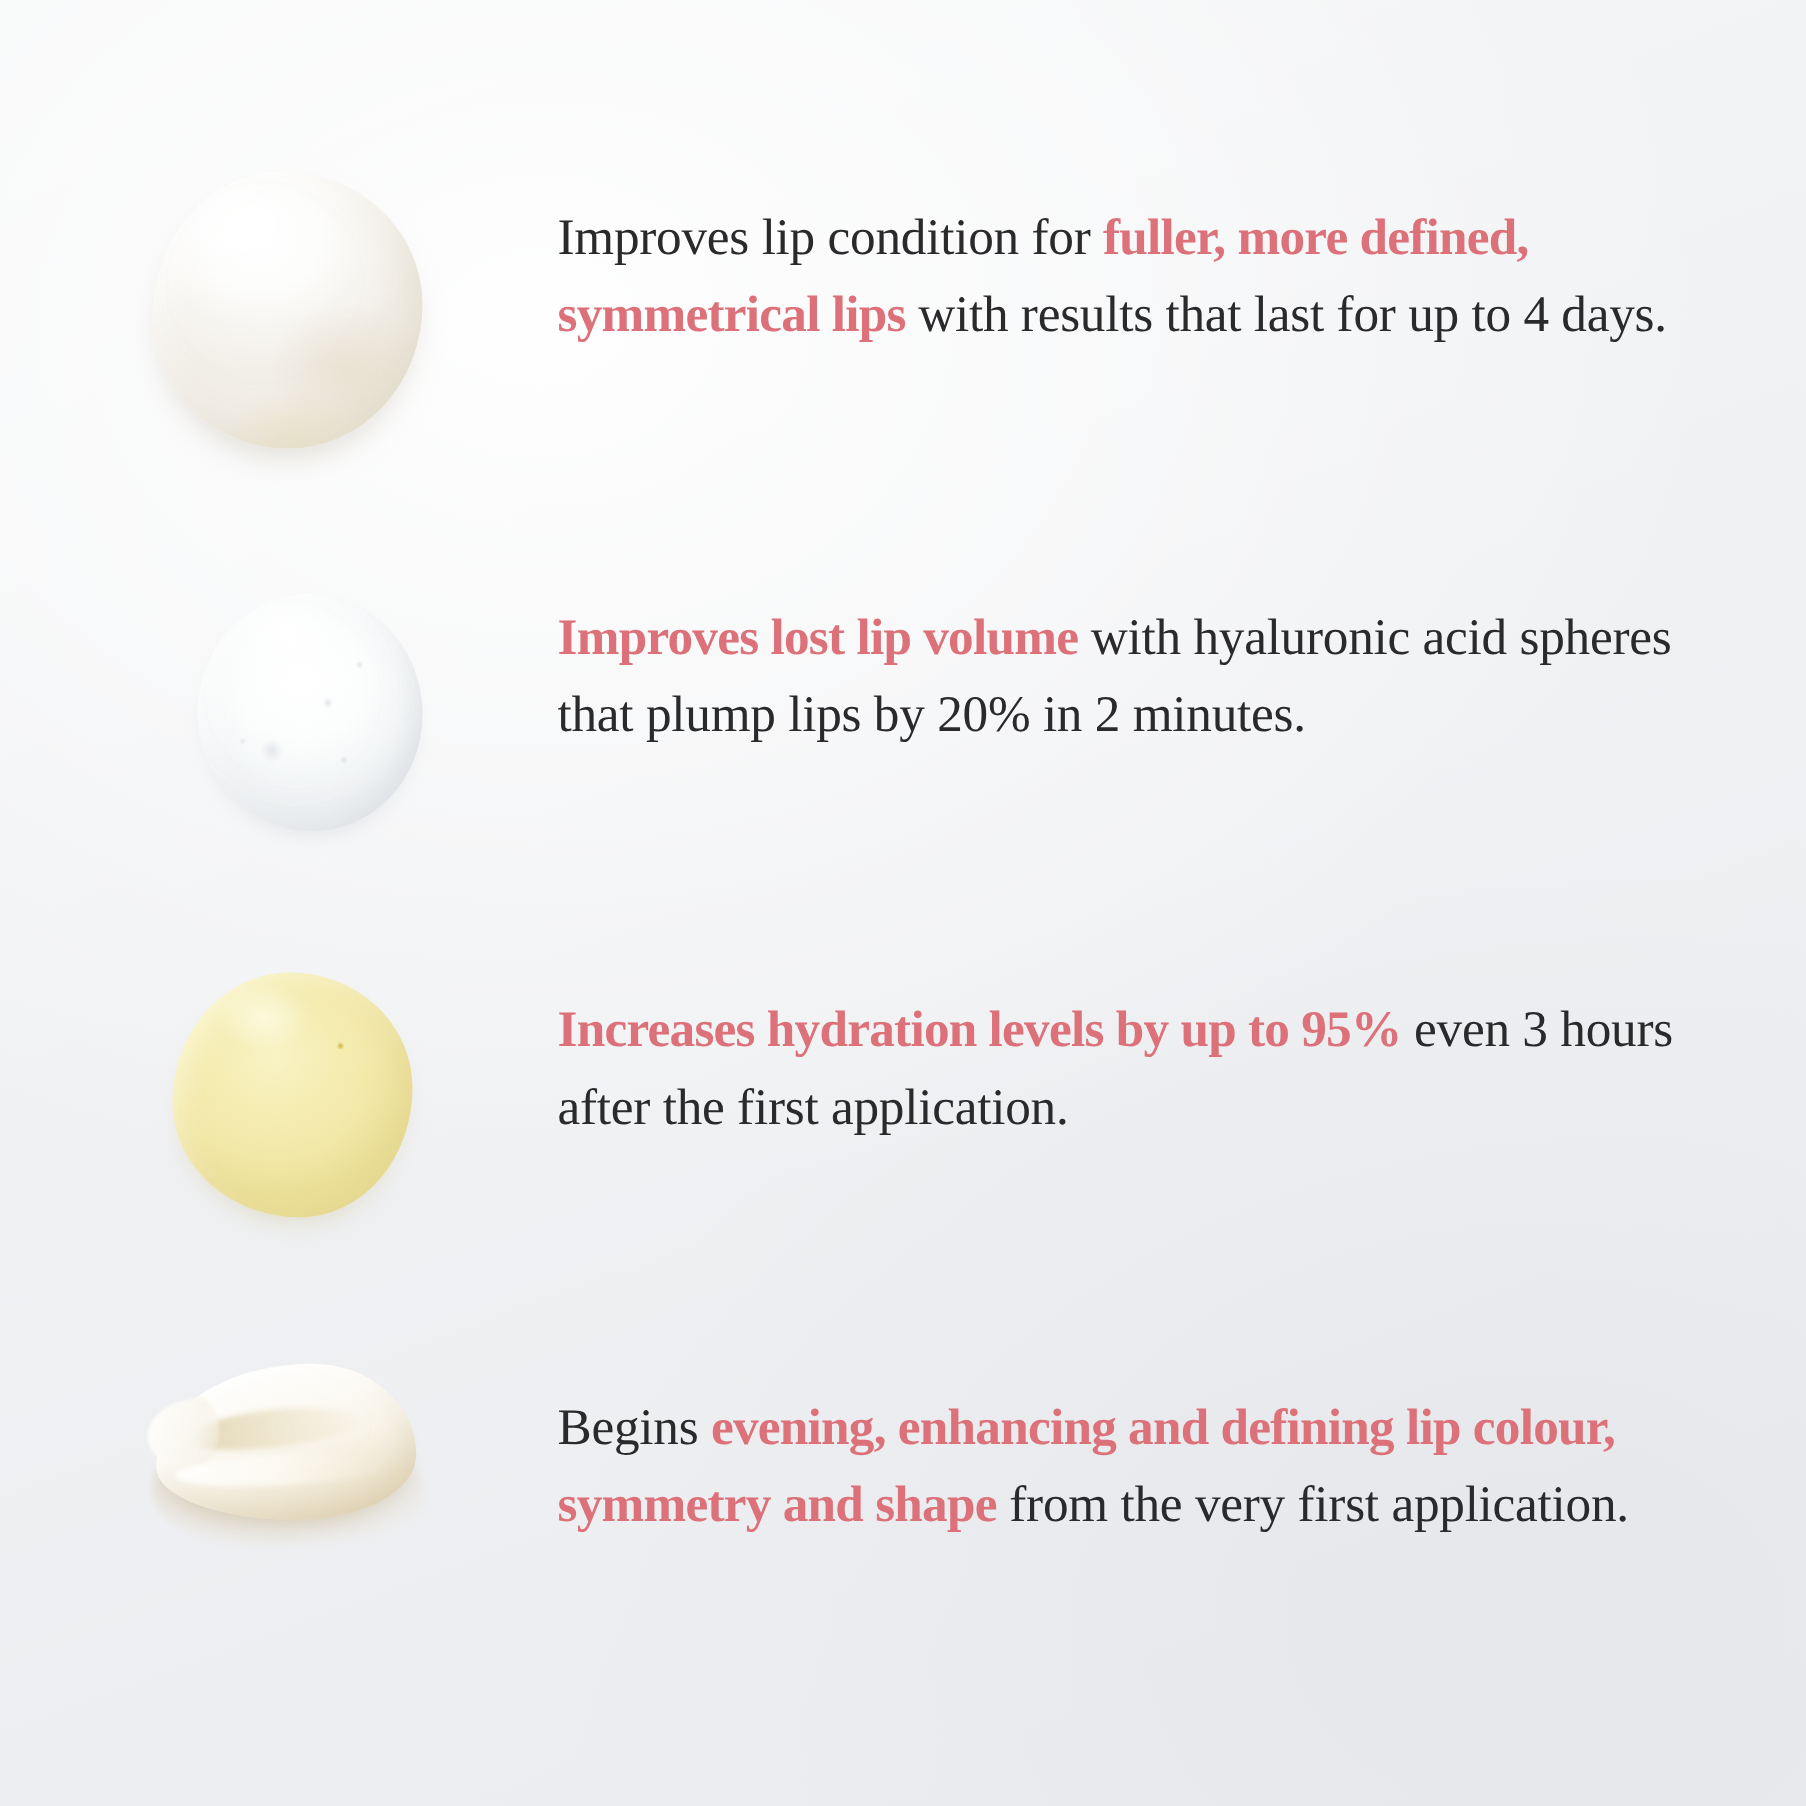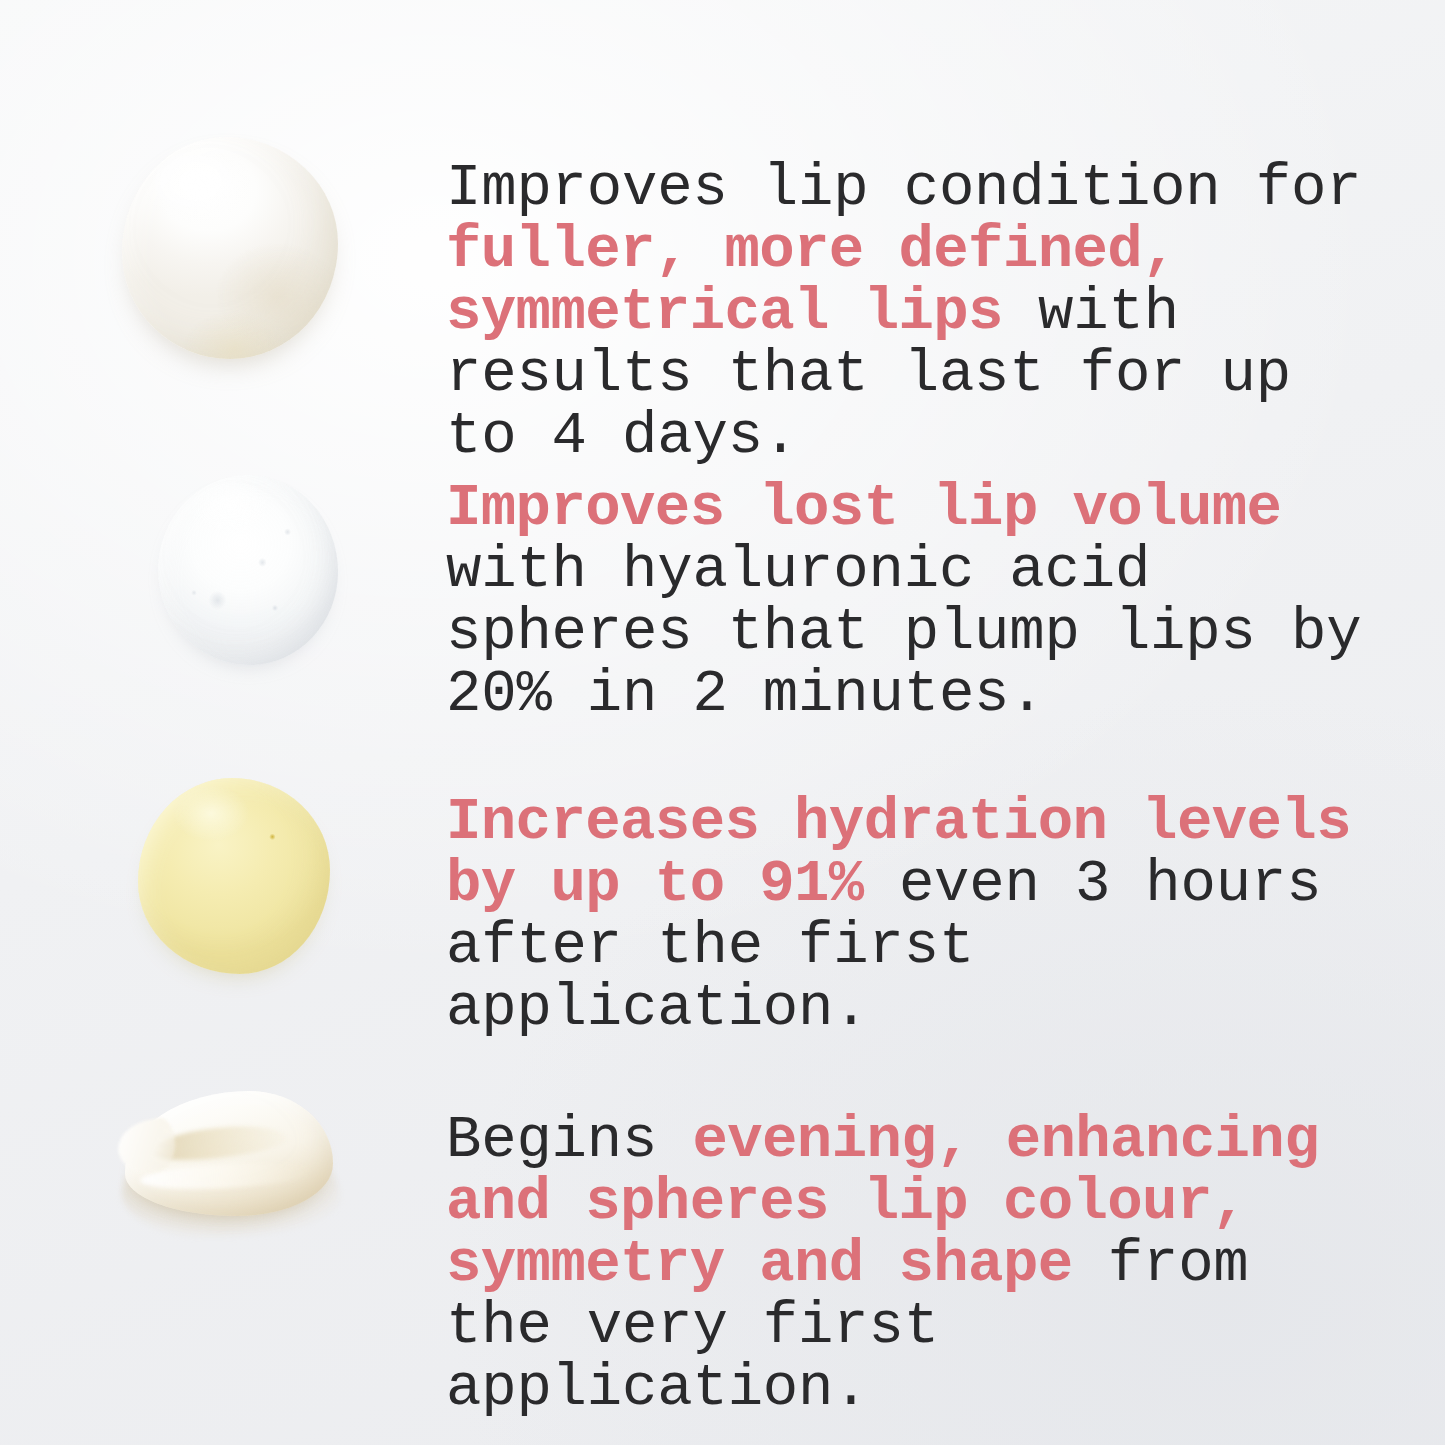--- a/index.html
+++ b/index.html
@@ -187,22 +187,22 @@
     transform: rotate(-12deg);
     filter: blur(1.4px);
   }
 
   
   .benefit-text {
     position: absolute;
     left: 446px;
     width: 935px;
     color: #2a2a2c;
-    font-family: Liberation Mono, monospace;
-    font-size: 59px;
+    font-family: Liberation Serif, serif;
+    font-size: 41px;
     line-height: 62px;
     font-weight: 300;
     letter-spacing: -0.2px;
     -webkit-font-smoothing: antialiased;
   }
 
   .benefit-text .hl {
     color: #dc7179;
     font-weight: 700;
     letter-spacing: -0.6px;
@@ -230,33 +230,33 @@
       <div class="benefit-text" style="top:478px;">
         <span class="hl">Improves lost lip volume</span><span> with hyaluronic acid spheres that plump lips by 20% in 2 minutes.</span>
       </div>
     </div>
 
     <div class="row">
       <div class="swatch-wrap" style="left:138px; top:778px; width:192px; height:196px;">
         <div class="swatch swatch-oil-blob"></div>
       </div>
       <div class="benefit-text" style="top:792px;">
-        <span class="hl">Increases hydration levels by up to 91%</span><span> even 3 hours after the first application.</span>
+        <span class="hl">Increases hydration levels by up to 95%</span><span> even 3 hours after the first application.</span>
       </div>
     </div>
 
     <div class="row">
       <div class="swatch-wrap" style="left:118px; top:1088px; width:222px; height:152px;">
         <div class="swatch swatch-balm-swirl">
           <div class="balm-shadow"></div>
           <div class="balm-body"></div>
           <div class="balm-ridge-a"></div>
           <div class="balm-ridge-b"></div>
           <div class="balm-tail"></div>
         </div>
       </div>
       <div class="benefit-text" style="top:1110px;">
-        <span>Begins </span><span class="hl">evening, enhancing and spheres lip colour, symmetry and shape</span><span> from the very first application.</span>
+        <span>Begins </span><span class="hl">evening, enhancing and defining lip colour, symmetry and shape</span><span> from the very first application.</span>
       </div>
     </div>
 
   </div>
 </div>
 
 </body></html>

